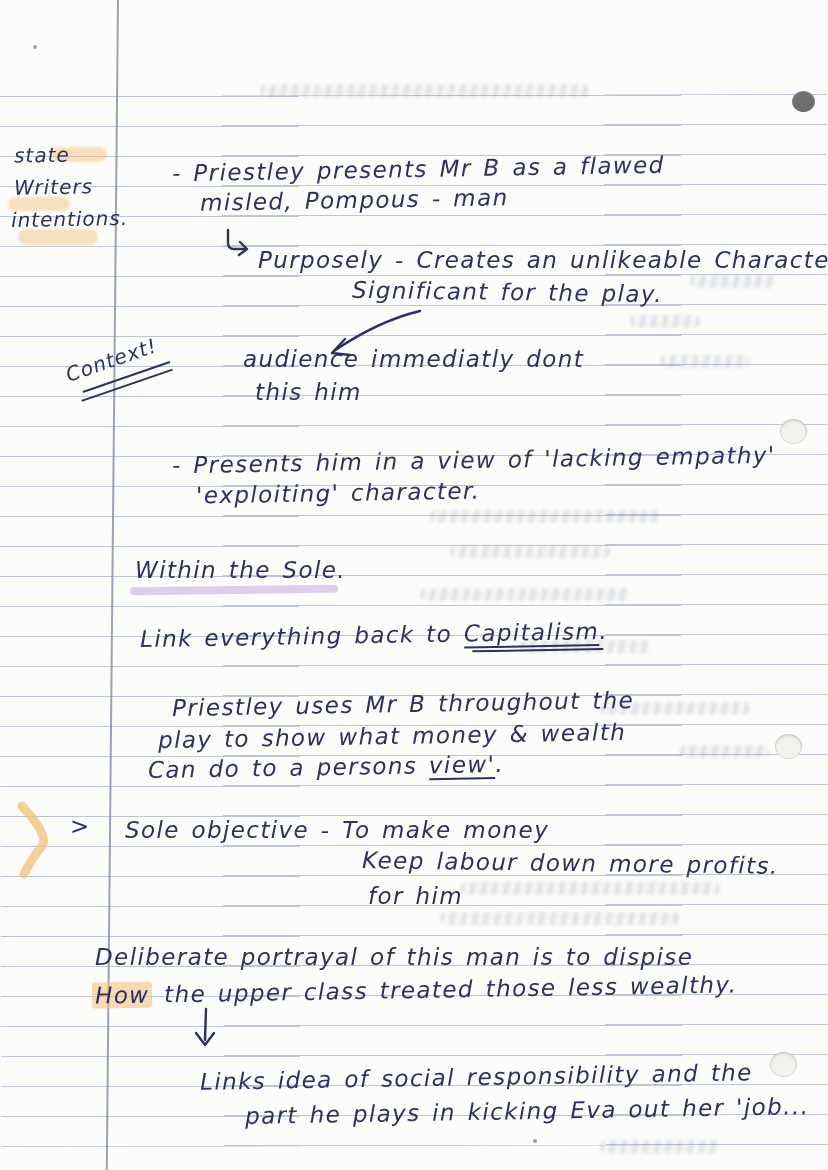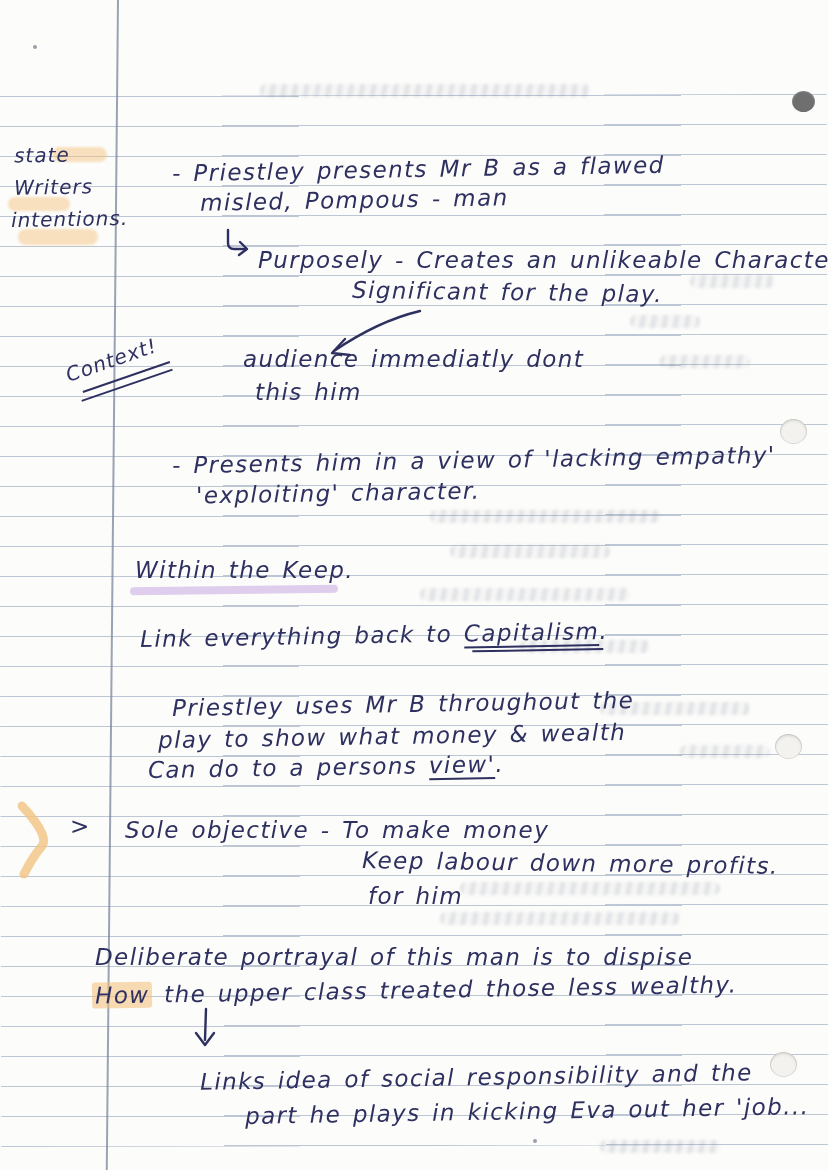--- a/index.html
+++ b/index.html
@@ -108,21 +108,21 @@
   <div class="context-wrap">
     <div class="hw sm" style="position:relative;left:0;top:0;">Context!</div>
     <div class="ctx-u1"></div>
     <div class="ctx-u2"></div>
   </div>
 
   <div class="hw r1" style="left:172px;top:446px;">- Presents him in a view of 'lacking empathy'</div>
   <div class="hw r1" style="left:196px;top:479px;">'exploiting' character.</div>
 
   <div class="purple-bar" style="left:130px;top:586px;width:208px;"></div>
-  <div class="hw" style="left:135px;top:556px;">Within the Keep.</div>
+  <div class="hw" style="left:135px;top:556px;">Within the Sole.</div>
 
   <div class="hw r1" style="left:140px;top:621px;"><span>Link everything back to </span><span class="dbl">Capitalism</span><span>.</span></div>
 
   <div class="hw r1" style="left:172px;top:690px;">Priestley uses Mr B throughout the</div>
   <div class="hw r1" style="left:158px;top:722px;">play to show what money &amp; wealth</div>
   <div class="hw r1" style="left:148px;top:753px;"><span>Can do to a persons </span><span class="u">view'</span><span>.</span></div>
 
   <svg style="left:12px;top:798px;" width="50" height="85">
     <path class="orange-stroke" d="M10,8 Q38,38 30,48 Q20,60 12,76"></path>
   </svg>

